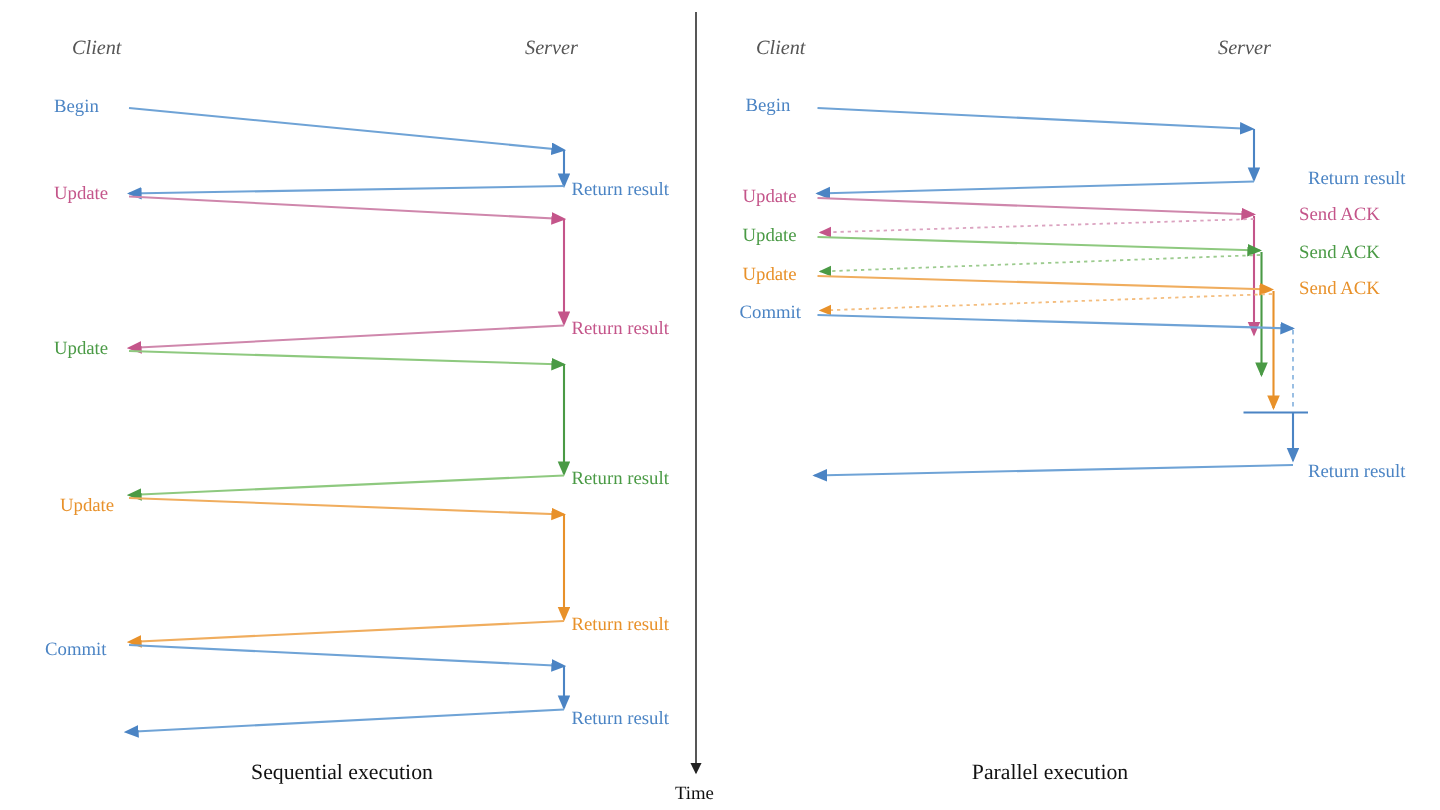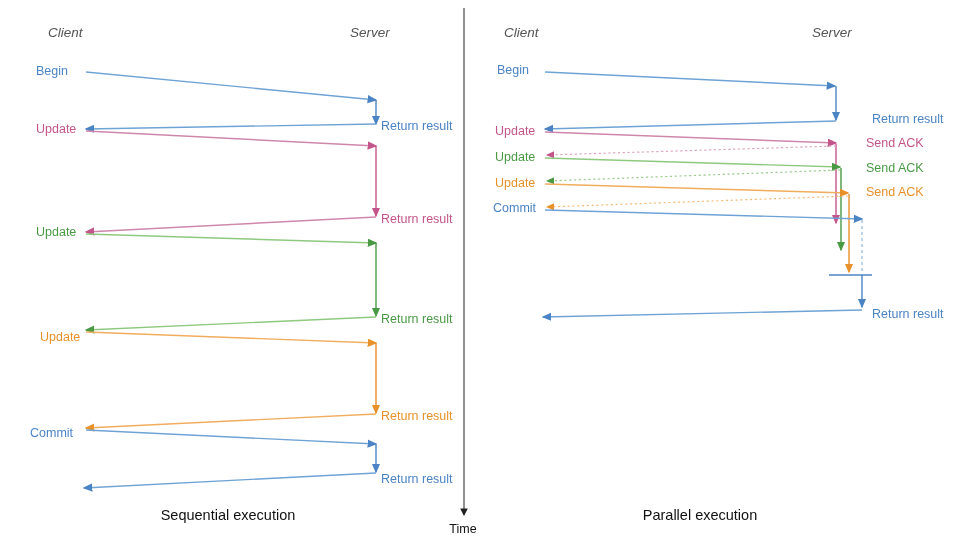--- a/index.html
+++ b/index.html
@@ -1,18 +1,18 @@
 <!DOCTYPE html>
 <html><head>
 <meta charset="utf-8">
 <style>
   html,body{margin:0;padding:0;background:#ffffff;}
   body{width:960px;height:540px;overflow:hidden;
        font-family:"Liberation Sans","DejaVu Sans",sans-serif;}
-  #stage{position:relative;width:960px;height:540px;background:#fff;}
+  #stage{position:relative;width:960px;height:540px;background:#fff;font-family:Liberation Serif, serif;}
   svg.layer{position:absolute;left:0;top:0;width:960px;height:540px;}
   .lane-hdr{font-style:italic;font-size:13.5px;fill:#555555;}
   .msg-label{font-size:12.5px;}
   .caption{font-size:14.5px;fill:#111111;}
   .timelbl{font-size:12.5px;fill:#111111;}
   text{dominant-baseline:middle;}
 </style>
 </head>
 <body>
 

